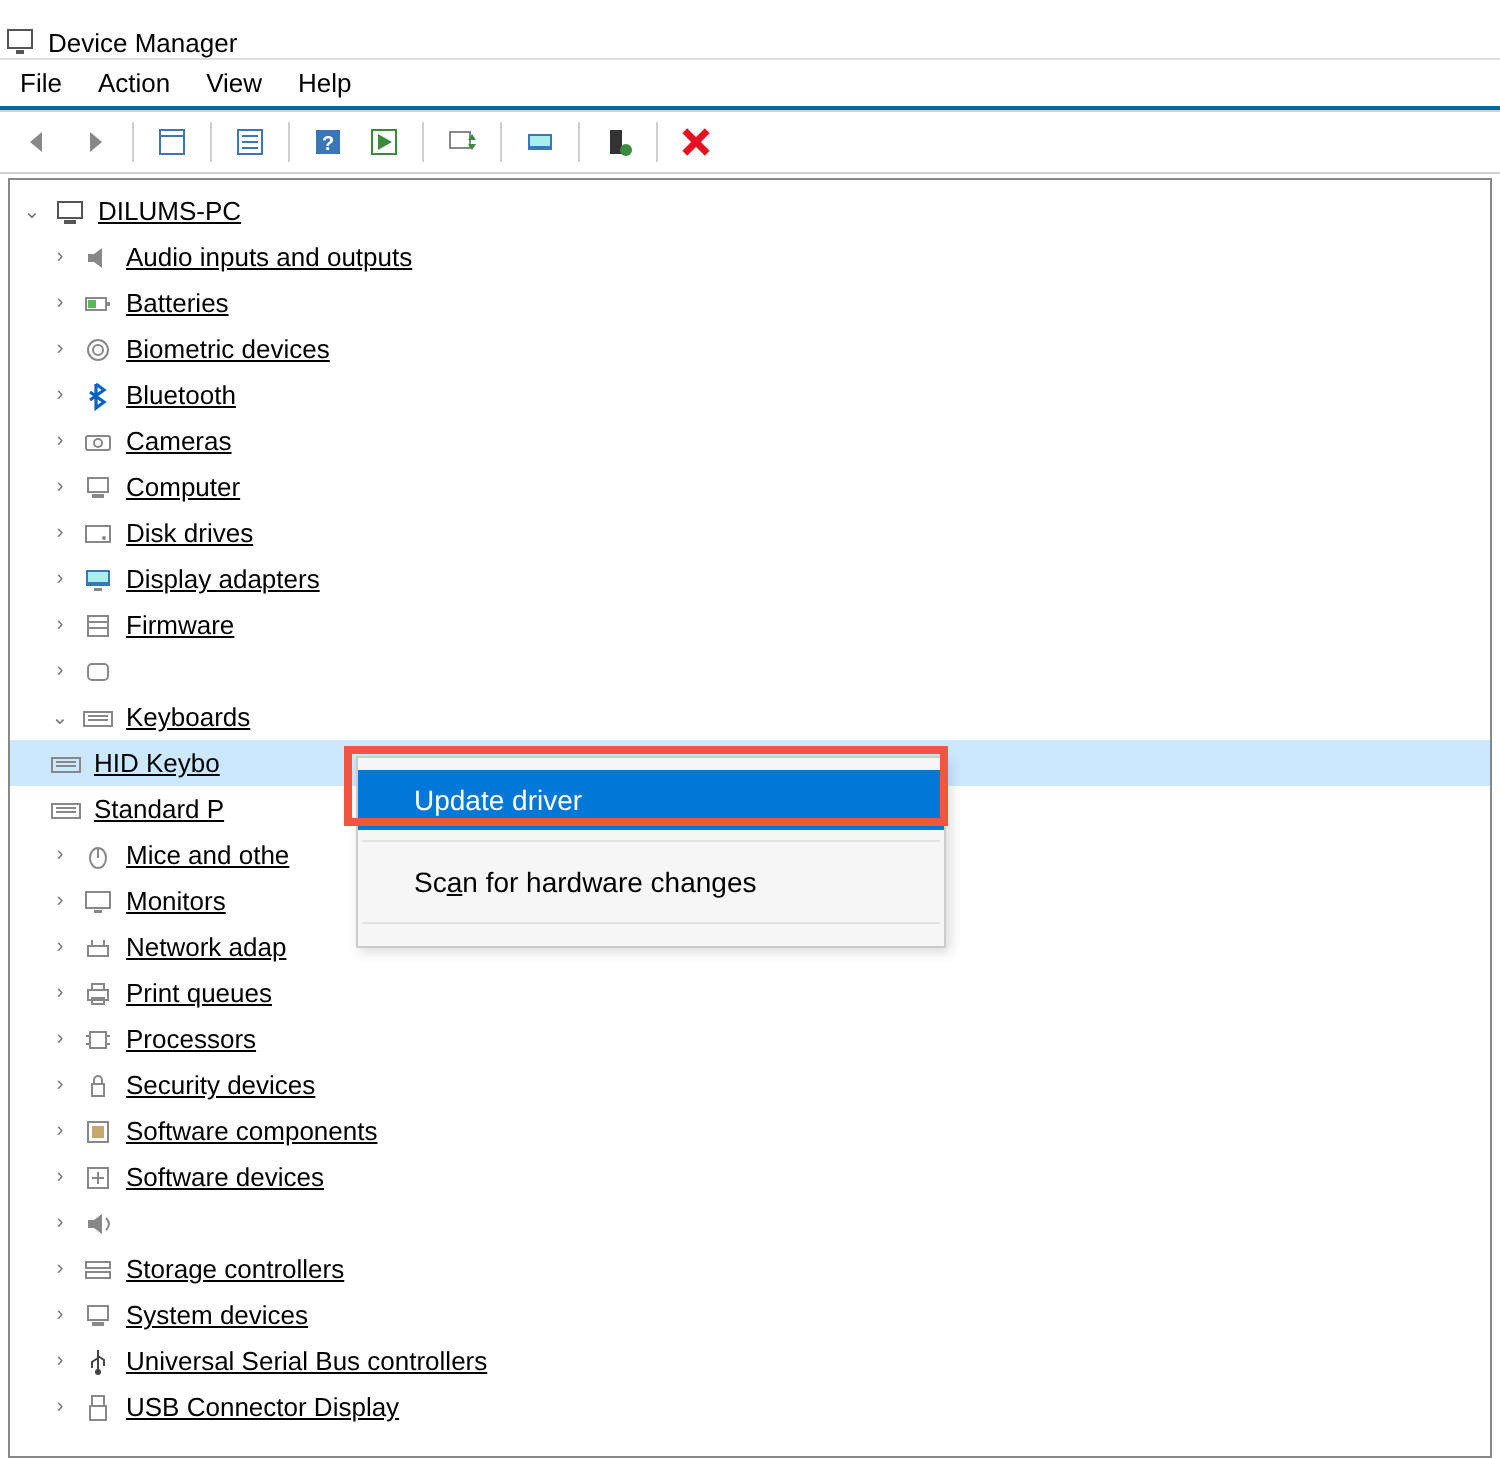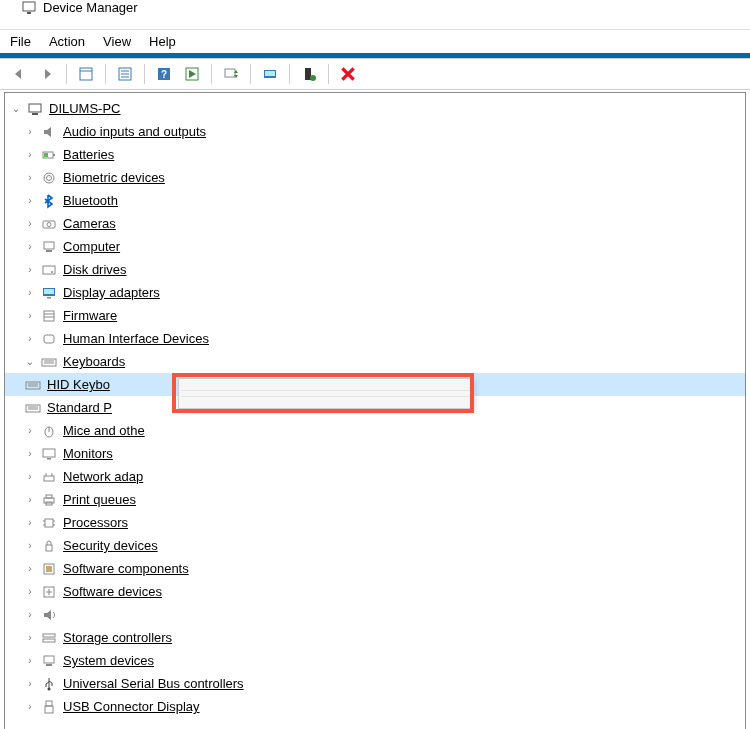--- a/index.html
+++ b/index.html
@@ -9,36 +9,36 @@
     font-size: 13px;
     background: #fff;
     color: #000;
     width: 750px;
     height: 729px;
     overflow: hidden;
     position: relative;
   }
   .titlebar {
     display: flex;
-    align-items: flex-start;
+    align-items: flex-end;
     height: 30px;
-    padding: 0 21px;
+    padding: 0 2px;
     border-bottom: 1px solid #ddd;
     gap: 6px;
   }
   .titlebar .title-icon {
     width: 16px; height: 16px;
     display: inline-flex; align-items: center; justify-content: center;
   }
   .titlebar .title-text { font-size: 13px; }
   .menubar {
     display: flex;
     gap: 18px;
     padding: 4px 10px;
-    border-bottom: 5px solid #0369a1;
+    border-bottom: 2px solid #0369a1;
   }
   .menubar span { cursor: default; }
   .toolbar {
     display: flex;
     align-items: center;
     height: 32px;
     border-top: 1px solid #d0d0d0;
     border-bottom: 1px solid #d0d0d0;
     padding: 0 6px;
     gap: 2px;
@@ -338,21 +338,20 @@
               </div>
             </li>
             <li class="lvl1">
               <div class="row">
                 <span class="twisty">›</span>
                 <span class="ticon">
                   <svg width="16" height="16" viewBox="0 0 16 16">
                     <rect x="3" y="4" width="10" height="8" rx="2" fill="none" stroke="#888"></rect>
                   </svg>
                 </span>
-                <span class="label">Human Interface Devices</span>
               </div>
             </li>
             <li class="lvl1">
               <div class="row">
                 <span class="twisty">⌄</span>
                 <span class="ticon">
                   <svg width="16" height="16" viewBox="0 0 16 16">
                     <rect x="1" y="5" width="14" height="7" fill="none" stroke="#888"></rect>
                     <line x1="3" y1="7" x2="13" y2="7" stroke="#888"></line>
                     <line x1="3" y1="9" x2="13" y2="9" stroke="#888"></line>
@@ -549,17 +548,19 @@
                 <span class="label">USB Connector Display</span>
               </div>
             </li>
           </ul>
       </li>
     </ul>
   </div>
 </div>
 
 <div class="context-menu">
+  <div class="ctx-row highlight"><span>Update driver</span></div>
   <div class="ctx-sep"></div>
+  <div class="ctx-row"><span>Sc</span><u>a</u><span>n for hardware changes</span></div>
   <div class="ctx-sep"></div>
 </div>
 
 <div class="annotation-box"></div>
 
 </body></html>

